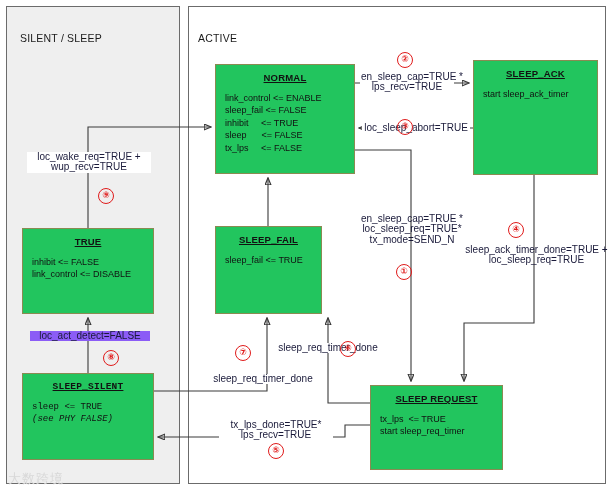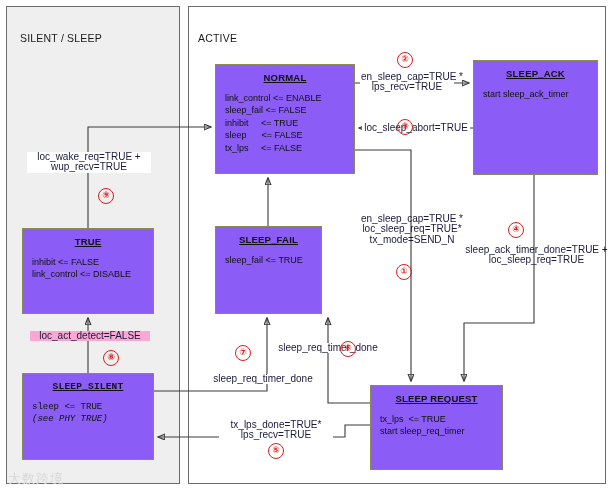--- a/index.html
+++ b/index.html
@@ -10,39 +10,39 @@
 
   
   .panel{position:absolute;box-sizing:border-box;border:1px solid #6b6b6b;}
   #panel-silent{left:6px;top:6px;width:174px;height:478px;background:#efefef;}
   #panel-active{left:188px;top:6px;width:418px;height:478px;background:#ffffff;}
   .panel-title{position:absolute;font-size:10.5px;color:#1a1a1a;letter-spacing:.2px;white-space:nowrap;margin-top:16px;}
   #title-silent{left:20px;top:16px;}
   #title-active{left:198px;top:16px;}
 
   
-  .state{position:absolute;box-sizing:border-box;background:#8b5cf6;border:1px solid #8a8a52;
+  .state{position:absolute;box-sizing:border-box;background:#22c55e;border:1px solid #8a8a52;
          z-index:6;}
   .state .hdr{text-align:center;font-size:9.5px;font-weight:bold;color:#111;
               text-decoration:underline;margin-top:7px;letter-spacing:.2px;}
   .state .body{margin:9px 0 0 9px;font-size:9px;color:#111;line-height:12.4px;white-space:pre;}
   .state .body b{font-weight:normal;}
   .state .body i{font-style:italic;}
 
   #st-normal{left:215px;top:64px;width:140px;height:110px;}
   #st-sleep-ack{left:473px;top:60px;width:125px;height:115px;}
   #st-sleep-fail{left:215px;top:226px;width:107px;height:88px;}
   #st-sleep-request{left:370px;top:385px;width:133px;height:85px;}
   #st-sleep{left:22px;top:228px;width:132px;height:86px;}
   #st-sleep-silent{left:22px;top:373px;width:132px;height:87px;font-family:Liberation Mono, monospace;}
 
   
   .lbl{position:absolute;font-size:10px;color:#1a1a3a;line-height:10.4px;
        white-space:pre;text-align:center;background:#fff;z-index:5;padding:0 1px;}
-  .lbl.onfill{background:#f9a8d4;}
+  .lbl.onfill{background:#8b5cf6;}
   .lbl.nobg{background:transparent;}
 
   
   .num{position:absolute;width:14px;height:14px;border:1.2px solid #e01b1b;border-radius:50%;
        color:#e01b1b;font-size:9px;line-height:12px;text-align:center;font-weight:bold;
        background:transparent;z-index:7;}
 
   
   #wires{position:absolute;left:0;top:0;width:612px;height:498px;z-index:2;}
   #wires path,#wires line{stroke:#3a3a3a;stroke-width:1.1;fill:none;}
@@ -116,21 +116,21 @@
 
   <div class="state" id="st-sleep">
     <div class="hdr">TRUE</div>
     <div class="body"><span>inhibit &lt;= FALSE</span>
 <b>link_control &lt;= DISABLE</b></div>
   </div>
 
   <div class="state" id="st-sleep-silent">
     <div class="hdr">SLEEP_SILENT</div>
     <div class="body"><span>sleep &lt;= TRUE</span>
-<i>(see PHY TRUE)</i></div>
+<i>(see PHY FALSE)</i></div>
   </div>
 
   <div class="lbl" style="left:360px;top:72px;width:92px;">en_sleep_cap=TRUE *
 lps_recv=TRUE</div>
 
   <div class="lbl" style="left:362px;top:123px;width:106px;">loc_sleep_abort=TRUE</div>
 
   <div class="lbl nobg" style="left:355px;top:214px;width:112px;">en_sleep_cap=TRUE *
 loc_sleep_req=TRUE*
 tx_mode=SEND_N</div>

